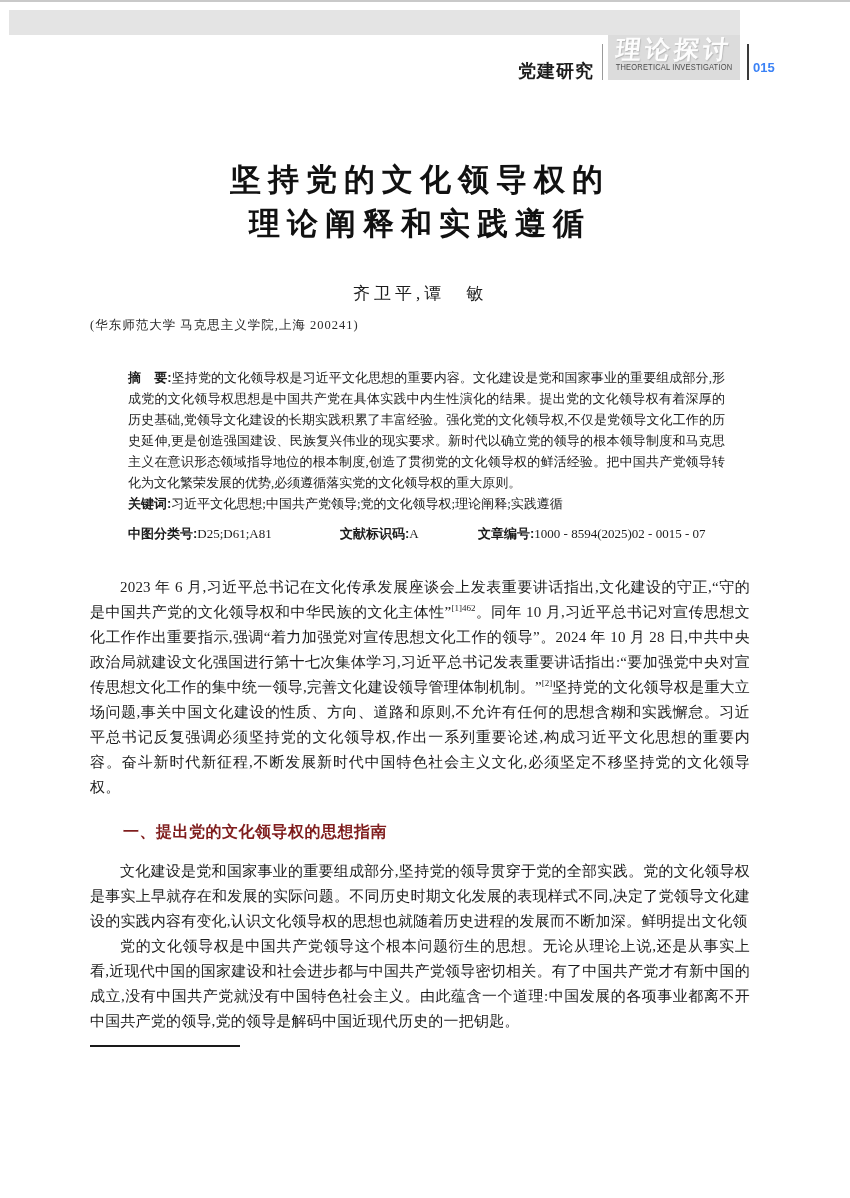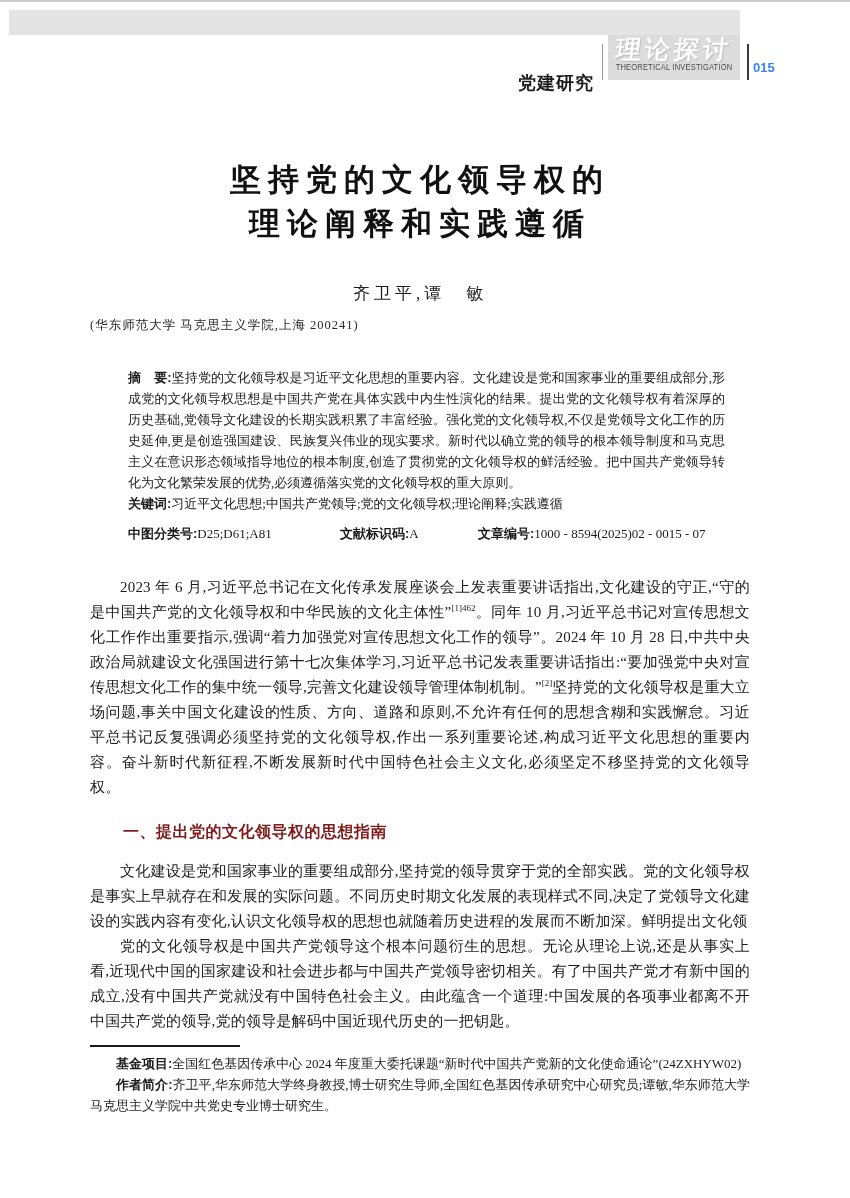--- a/index.html
+++ b/index.html
@@ -1,21 +1,21 @@
 <!DOCTYPE html>
 <html><head>
 <meta charset="utf-8">
 <style>
   html,body{margin:0;padding:0;background:#fff;}
   .page{position:relative;width:850px;height:1198px;background:#fff;overflow:hidden;
         font-family:"Liberation Serif","DejaVu Serif",serif;color:#1c1c1c;}
   .top-rule{position:absolute;top:0;left:0;width:850px;height:2px;background:#c9c9c9;}
   .top-band{position:absolute;top:10px;left:9px;width:731px;height:25px;background:#e4e4e4;}
   
-  .hdr-col{position:absolute;top:71px;left:518px;width:80px;font-size:18px;font-weight:bold;
+  .hdr-col{position:absolute;top:59px;left:518px;width:80px;font-size:18px;font-weight:bold;
            letter-spacing:1px;font-family:"Liberation Serif",serif;}
   .vline-l{position:absolute;top:44px;left:602px;width:1px;height:36px;background:#9a9a9a;}
   .logo-box{position:absolute;top:35px;left:608px;width:132px;height:45px;background:#dcdcdc;
             text-align:center;}
   .logo-cn{font-size:25px;font-weight:bold;color:#fdfdfd;line-height:26px;margin-top:2px;
            letter-spacing:4px;font-family:"DejaVu Serif",serif;
            text-shadow:1px 1px 1px #b5b5b5;transform:skewX(-6deg);}
   .logo-en{font-size:7.5px;color:#4c4c4c;letter-spacing:0.2px;line-height:10px;
            font-family:"Liberation Sans",sans-serif;transform:scaleY(1.15);}
   .vline-r{position:absolute;top:44px;left:747px;width:2px;height:36px;background:#3a3a3a;}
@@ -83,19 +83,15 @@
     <div class="bodytext">
       <p><span>2023 年 6 月,习近平总书记在文化传承发展座谈会上发表重要讲话指出,文化建设的守正,“守的是中国共产党的文化领导权和中华民族的文化主体性”</span><sup class="cite">[1]462</sup><span>。同年 10 月,习近平总书记对宣传思想文化工作作出重要指示,强调“着力加强党对宣传思想文化工作的领导”。2024 年 10 月 28 日,中共中央政治局就建设文化强国进行第十七次集体学习,习近平总书记发表重要讲话指出:“要加强党中央对宣传思想文化工作的集中统一领导,完善文化建设领导管理体制机制。”</span><sup class="cite">[2]</sup><span>坚持党的文化领导权是重大立场问题,事关中国文化建设的性质、方向、道路和原则,不允许有任何的思想含糊和实践懈怠。习近平总书记反复强调必须坚持党的文化领导权,作出一系列重要论述,构成习近平文化思想的重要内容。奋斗新时代新征程,不断发展新时代中国特色社会主义文化,必须坚定不移坚持党的文化领导权。</span></p>
 
       <h2 class="sec">一、提出党的文化领导权的思想指南</h2>
 
       <p>文化建设是党和国家事业的重要组成部分,坚持党的领导贯穿于党的全部实践。党的文化领导权是事实上早就存在和发展的实际问题。不同历史时期文化发展的表现样式不同,决定了党领导文化建设的实践内容有变化,认识文化领导权的思想也就随着历史进程的发展而不断加深。鲜明提出文化领</p>
       <p>党的文化领导权是中国共产党领导这个根本问题衍生的思想。无论从理论上说,还是从事实上看,近现代中国的国家建设和社会进步都与中国共产党领导密切相关。有了中国共产党才有新中国的成立,没有中国共产党就没有中国特色社会主义。由此蕴含一个道理:中国发展的各项事业都离不开中国共产党的领导,党的领导是解码中国近现代历史的一把钥匙。</p>
     </div>
 
     <div class="fn-rule"></div>
-    <div class="fnotes">
-      <p><span class="blabel">基金项目:</span><span>全国红色基因传承中心 2024 年度重大委托课题“新时代中国共产党新的文化使命通论”(24ZXHYW02)</span></p>
-      <p><span class="blabel">作者简介:</span><span>齐卫平,华东师范大学终身教授,博士研究生导师,全国红色基因传承研究中心研究员;谭敏,华东师范大学马克思主义学院中共党史专业博士研究生。</span></p>
-    </div>
 
   </div>
 </div>
 
 </body></html>

